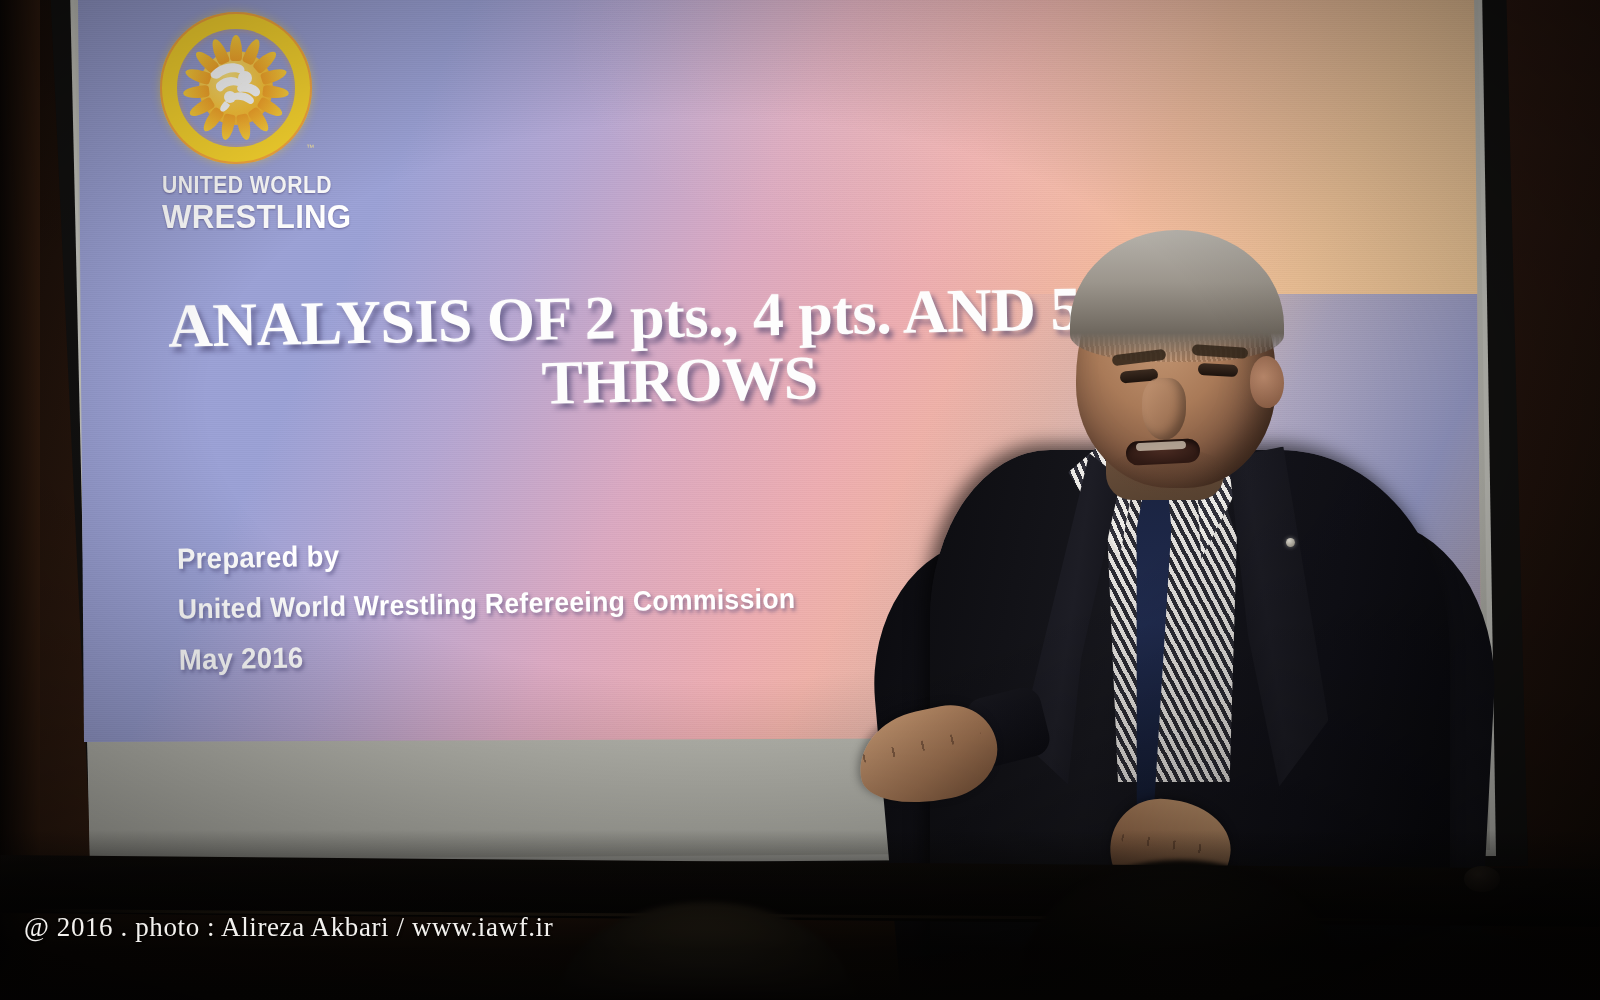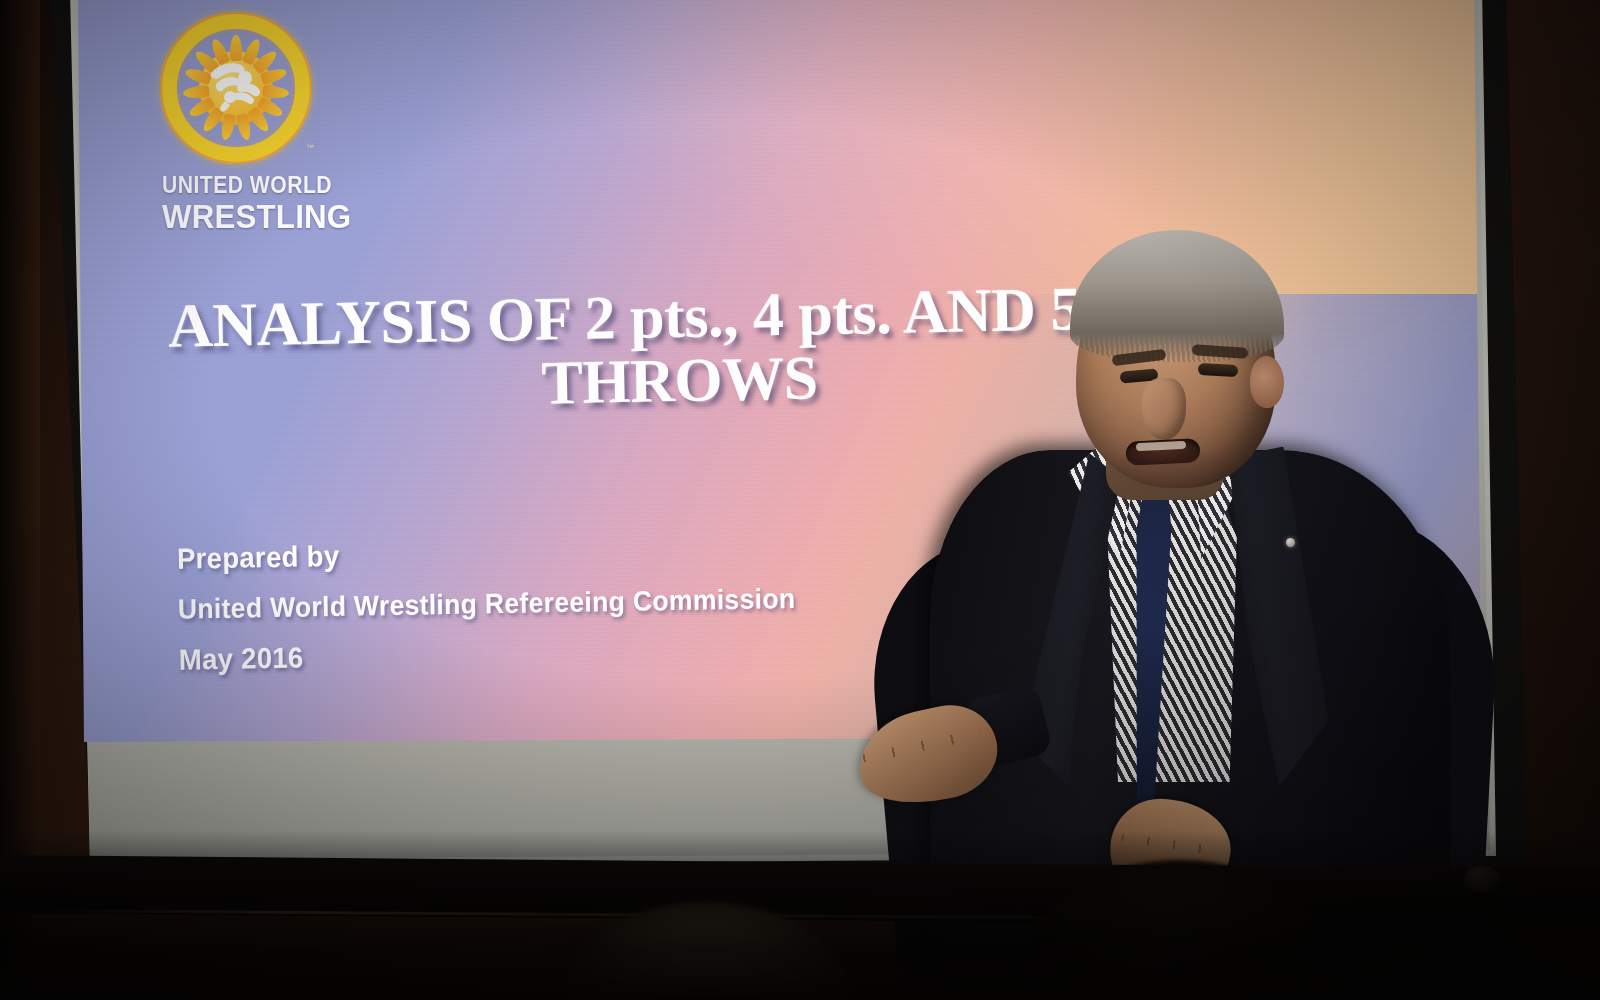--- a/index.html
+++ b/index.html
@@ -507,13 +507,14 @@
   <div class="rail-gleam"></div>
   <div class="knob"></div>
 
   <div class="aud-light"></div>
   <div class="aud-dark"></div>
   <div class="aud-dark2"></div>
 
   <div class="foot-dark"></div>
   <div class="wall-vign"></div>
 
+  <div class="watermark">@ 2016 . photo : Alireza Akbari / www.iawf.ir</div>
 </div>
 
 </body></html>

